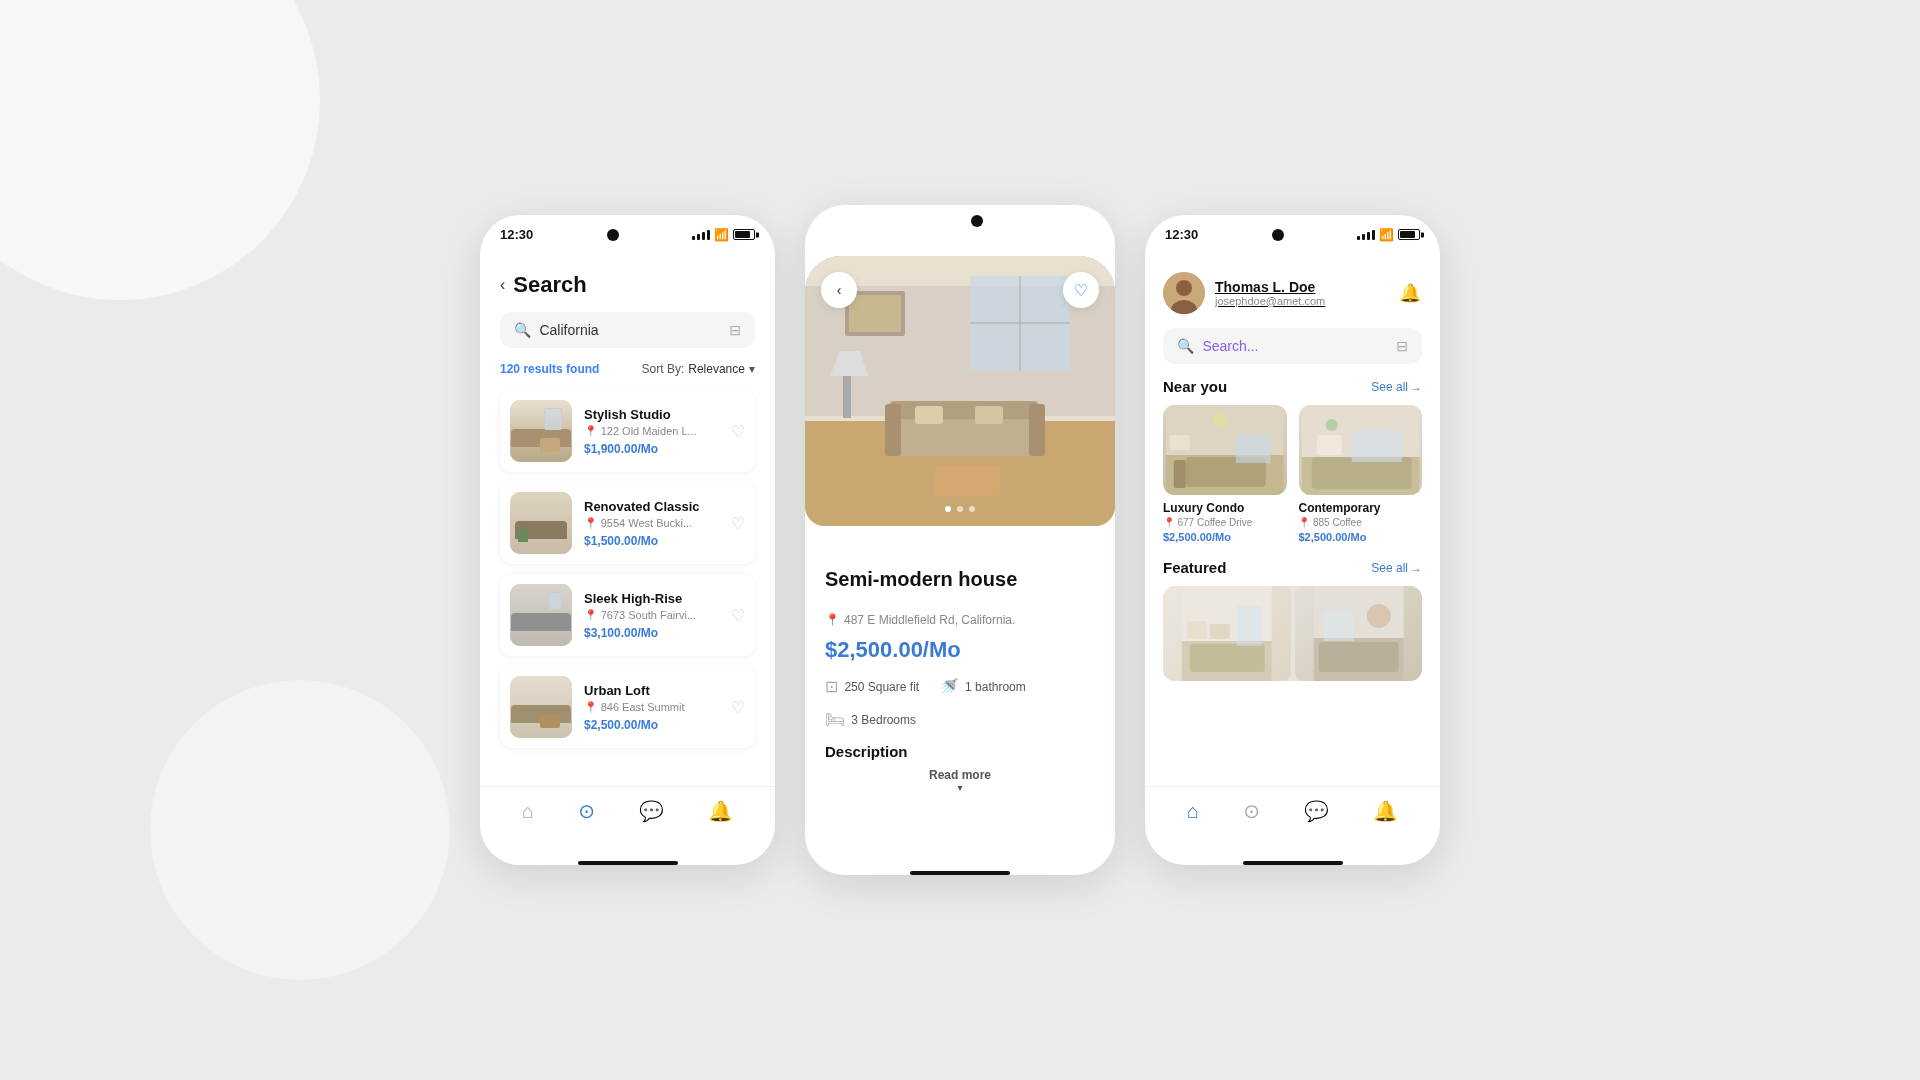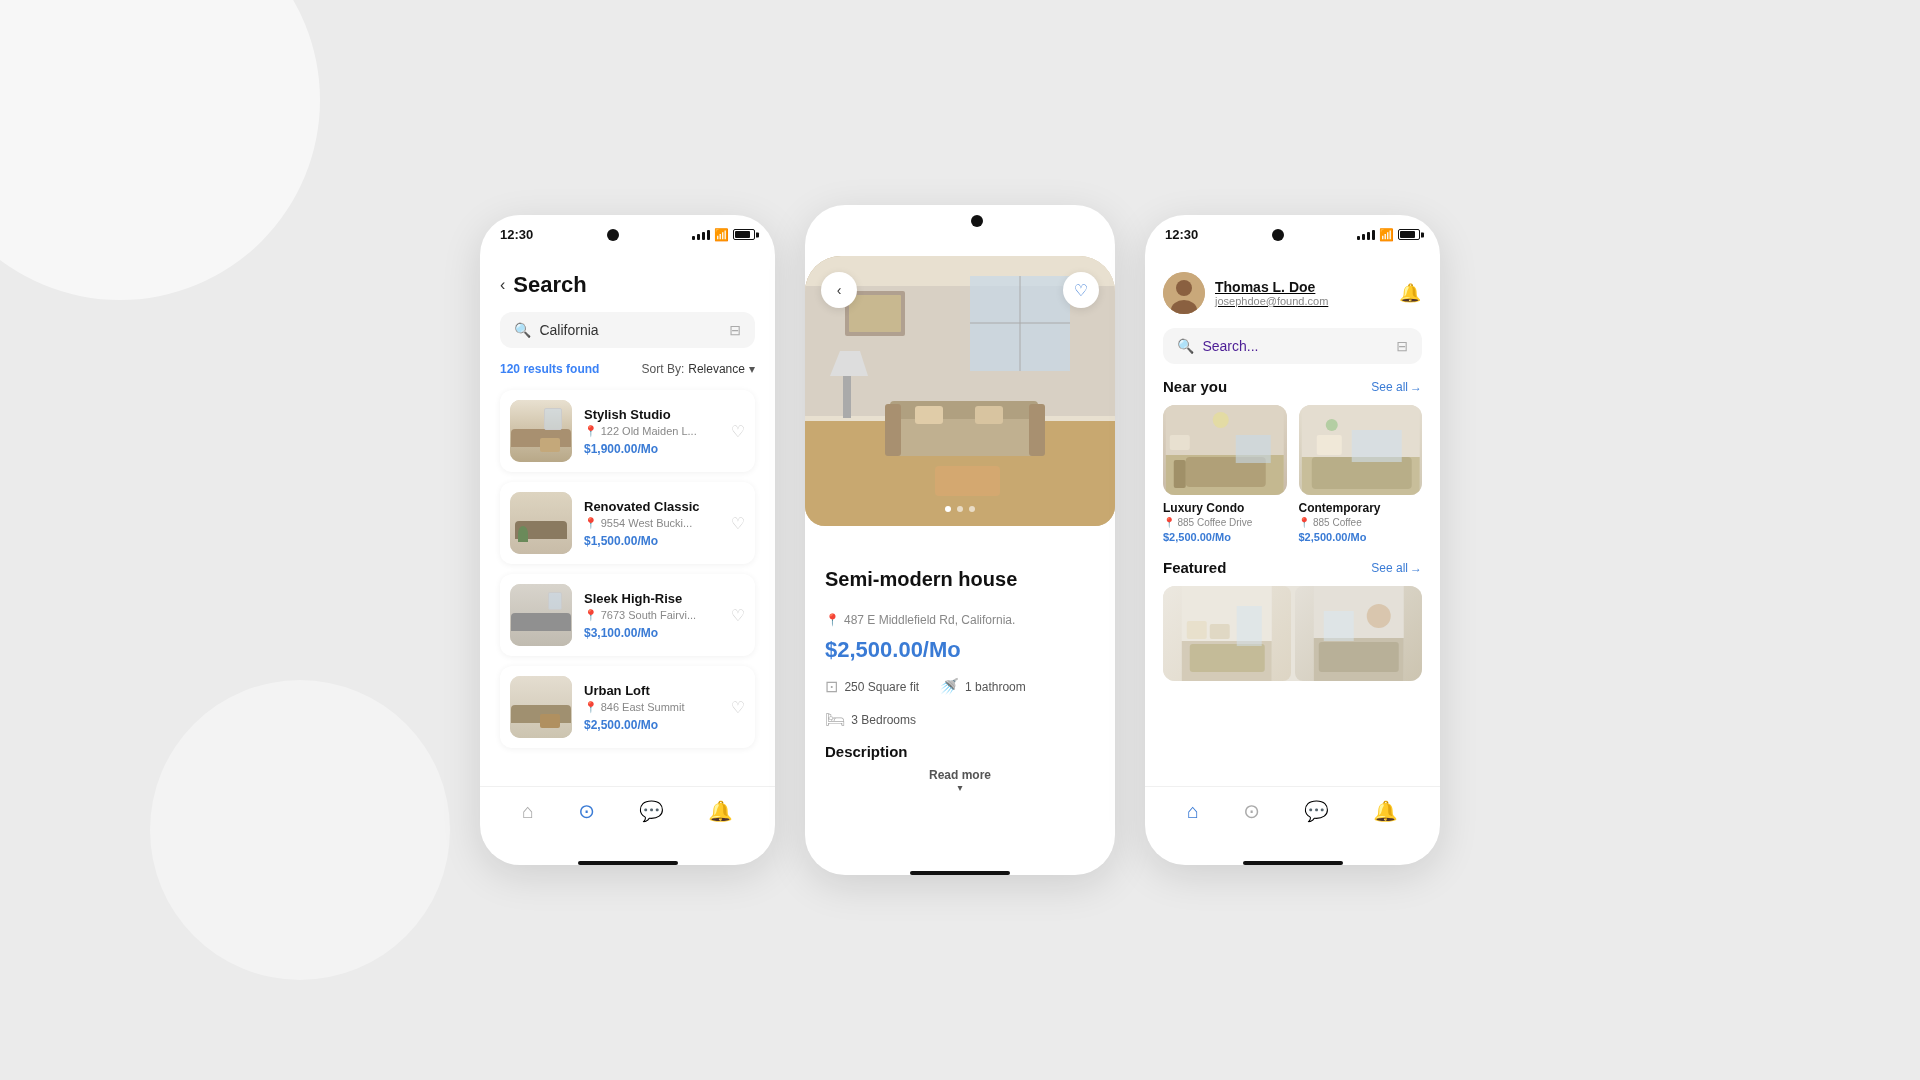--- a/index.html
+++ b/index.html
@@ -854,29 +854,29 @@
           <div class="profile-info">
             <div class="avatar">
               <svg width="42" height="42" viewBox="0 0 42 42">
                 <circle cx="21" cy="21" r="21" fill="#c9a87a"></circle>
                 <circle cx="21" cy="16" r="8" fill="#8a6040"></circle>
                 <ellipse cx="21" cy="38" rx="13" ry="10" fill="#8a6040"></ellipse>
               </svg>
             </div>
             <div>
               <div class="profile-name">Thomas L. Doe</div>
-              <div class="profile-email">josephdoe@found.com</div>
+              <div class="profile-email">josephdoe@amet.com</div>
             </div>
           </div>
           <span class="bell-icon">🔔</span>
         </div>
 
         <div class="search-bar">
           <span class="search-icon-sm">🔍</span>
-          <span class="search-input-val" style="color:#4c1d95;">Search...</span>
+          <span class="search-input-val" style="color:#8b5cf6;">Search...</span>
           <span class="filter-icon">⊟</span>
         </div>
 
         <div class="section-header">
           <span class="section-title">Near you</span>
           <span class="see-all">
             <span>See all</span>
             <span>→</span>
           </span>
         </div>
@@ -893,21 +893,21 @@
                   <rect x="70" y="30" width="35" height="28" fill="#c8d8e8" opacity="0.6"></rect>
                   <rect x="8" y="55" width="12" height="28" rx="2" fill="#a09068"></rect>
                   <rect x="4" y="30" width="20" height="15" rx="2" fill="#e8e0d0"></rect>
                   <circle cx="55" cy="15" r="8" fill="#e8e090" opacity="0.6"></circle>
                 </svg>
               </div>
             </div>
             <div class="near-name">Luxury Condo</div>
             <div class="near-addr">
               <span>📍</span>
-              <span>885 Coffee Drive</span>
+              <span>677 Coffee Drive</span>
             </div>
             <div class="near-price">$2,500.00/Mo</div>
           </div>
 
           <div class="near-card">
             <div class="near-thumb">
               <div class="room-bg" style="background: linear-gradient(to bottom, #e4ddd0 0%, #d0c8b4 100%);">
                 <svg width="100%" height="90" viewBox="0 0 118 90">
                   <rect x="0" y="0" width="118" height="90" fill="#e4ddd0"></rect>
                   <rect x="0" y="52" width="118" height="38" fill="#c8be9a"></rect>

